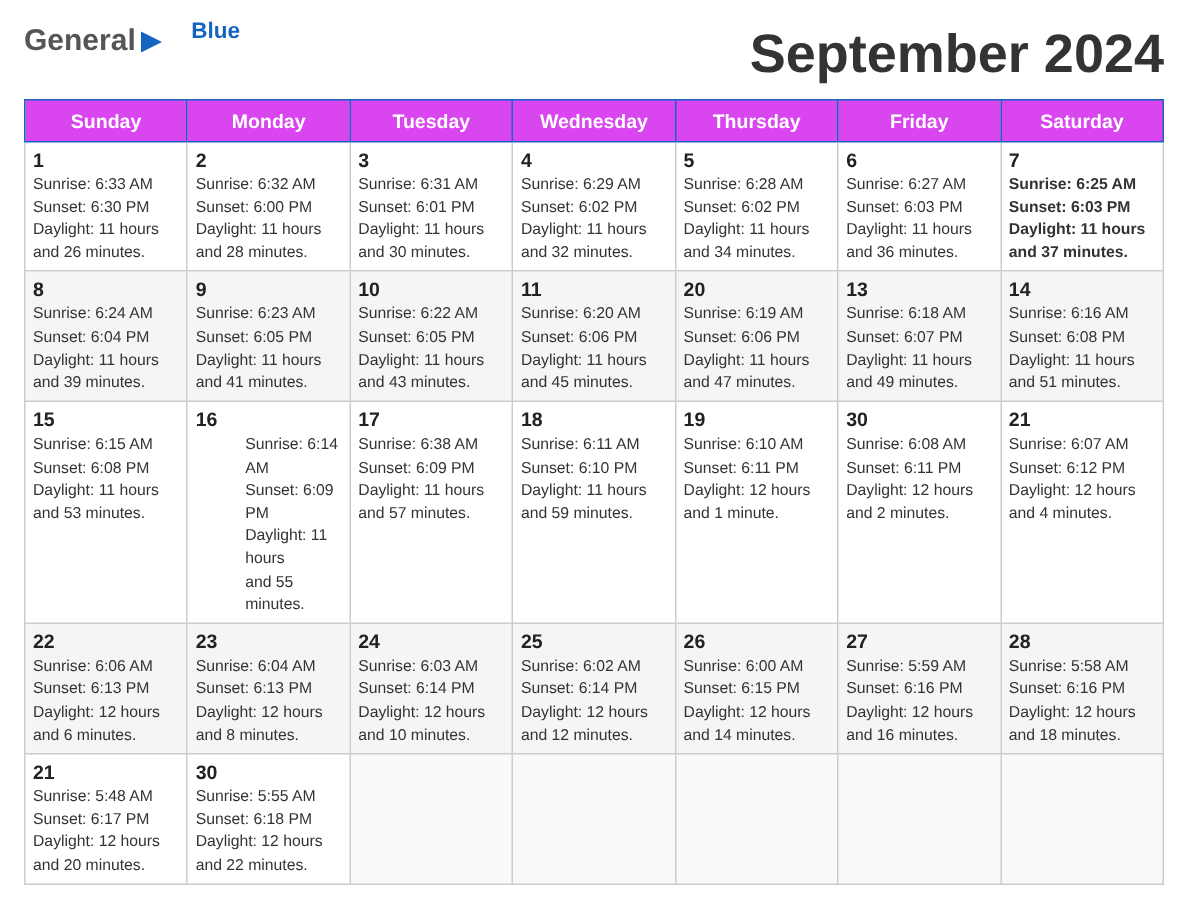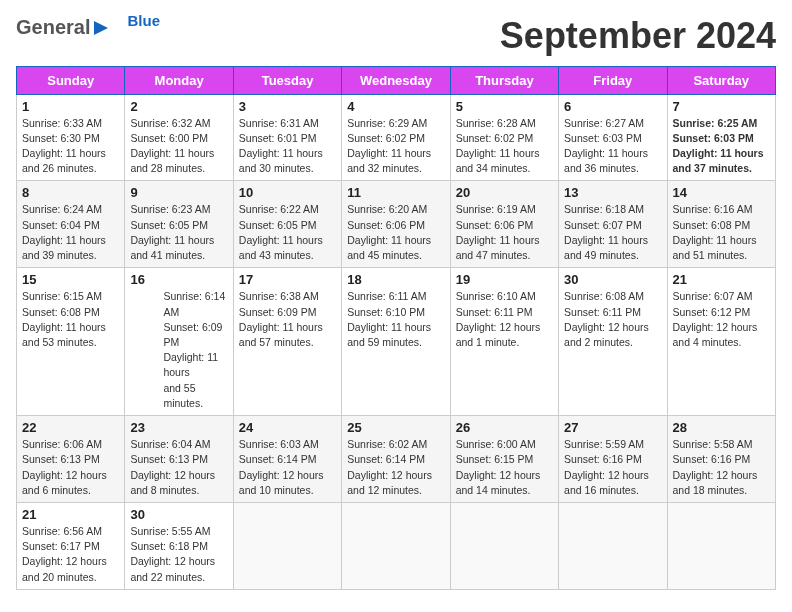--- a/index.html
+++ b/index.html
@@ -326,21 +326,21 @@
           <span class="day-num">28</span>
           <div class="day-info" style="white-space: pre-line;">Sunrise: 5:58 AM
 Sunset: 6:16 PM
 Daylight: 12 hours
 and 18 minutes.</div>
         </td>
       </tr>
       <tr>
         <td>
           <span class="day-num">21</span>
-          <div class="day-info" style="white-space: pre-line;">Sunrise: 6:56 AM
+          <div class="day-info" style="white-space: pre-line;">Sunrise: 5:48 AM
 Sunset: 6:17 PM
 Daylight: 12 hours
 and 20 minutes.</div>
         </td>
         <td>
           <span class="day-num">30</span>
           <div class="day-info" style="white-space: pre-line;">Sunrise: 5:55 AM
 Sunset: 6:18 PM
 Daylight: 12 hours
 and 22 minutes.</div>

